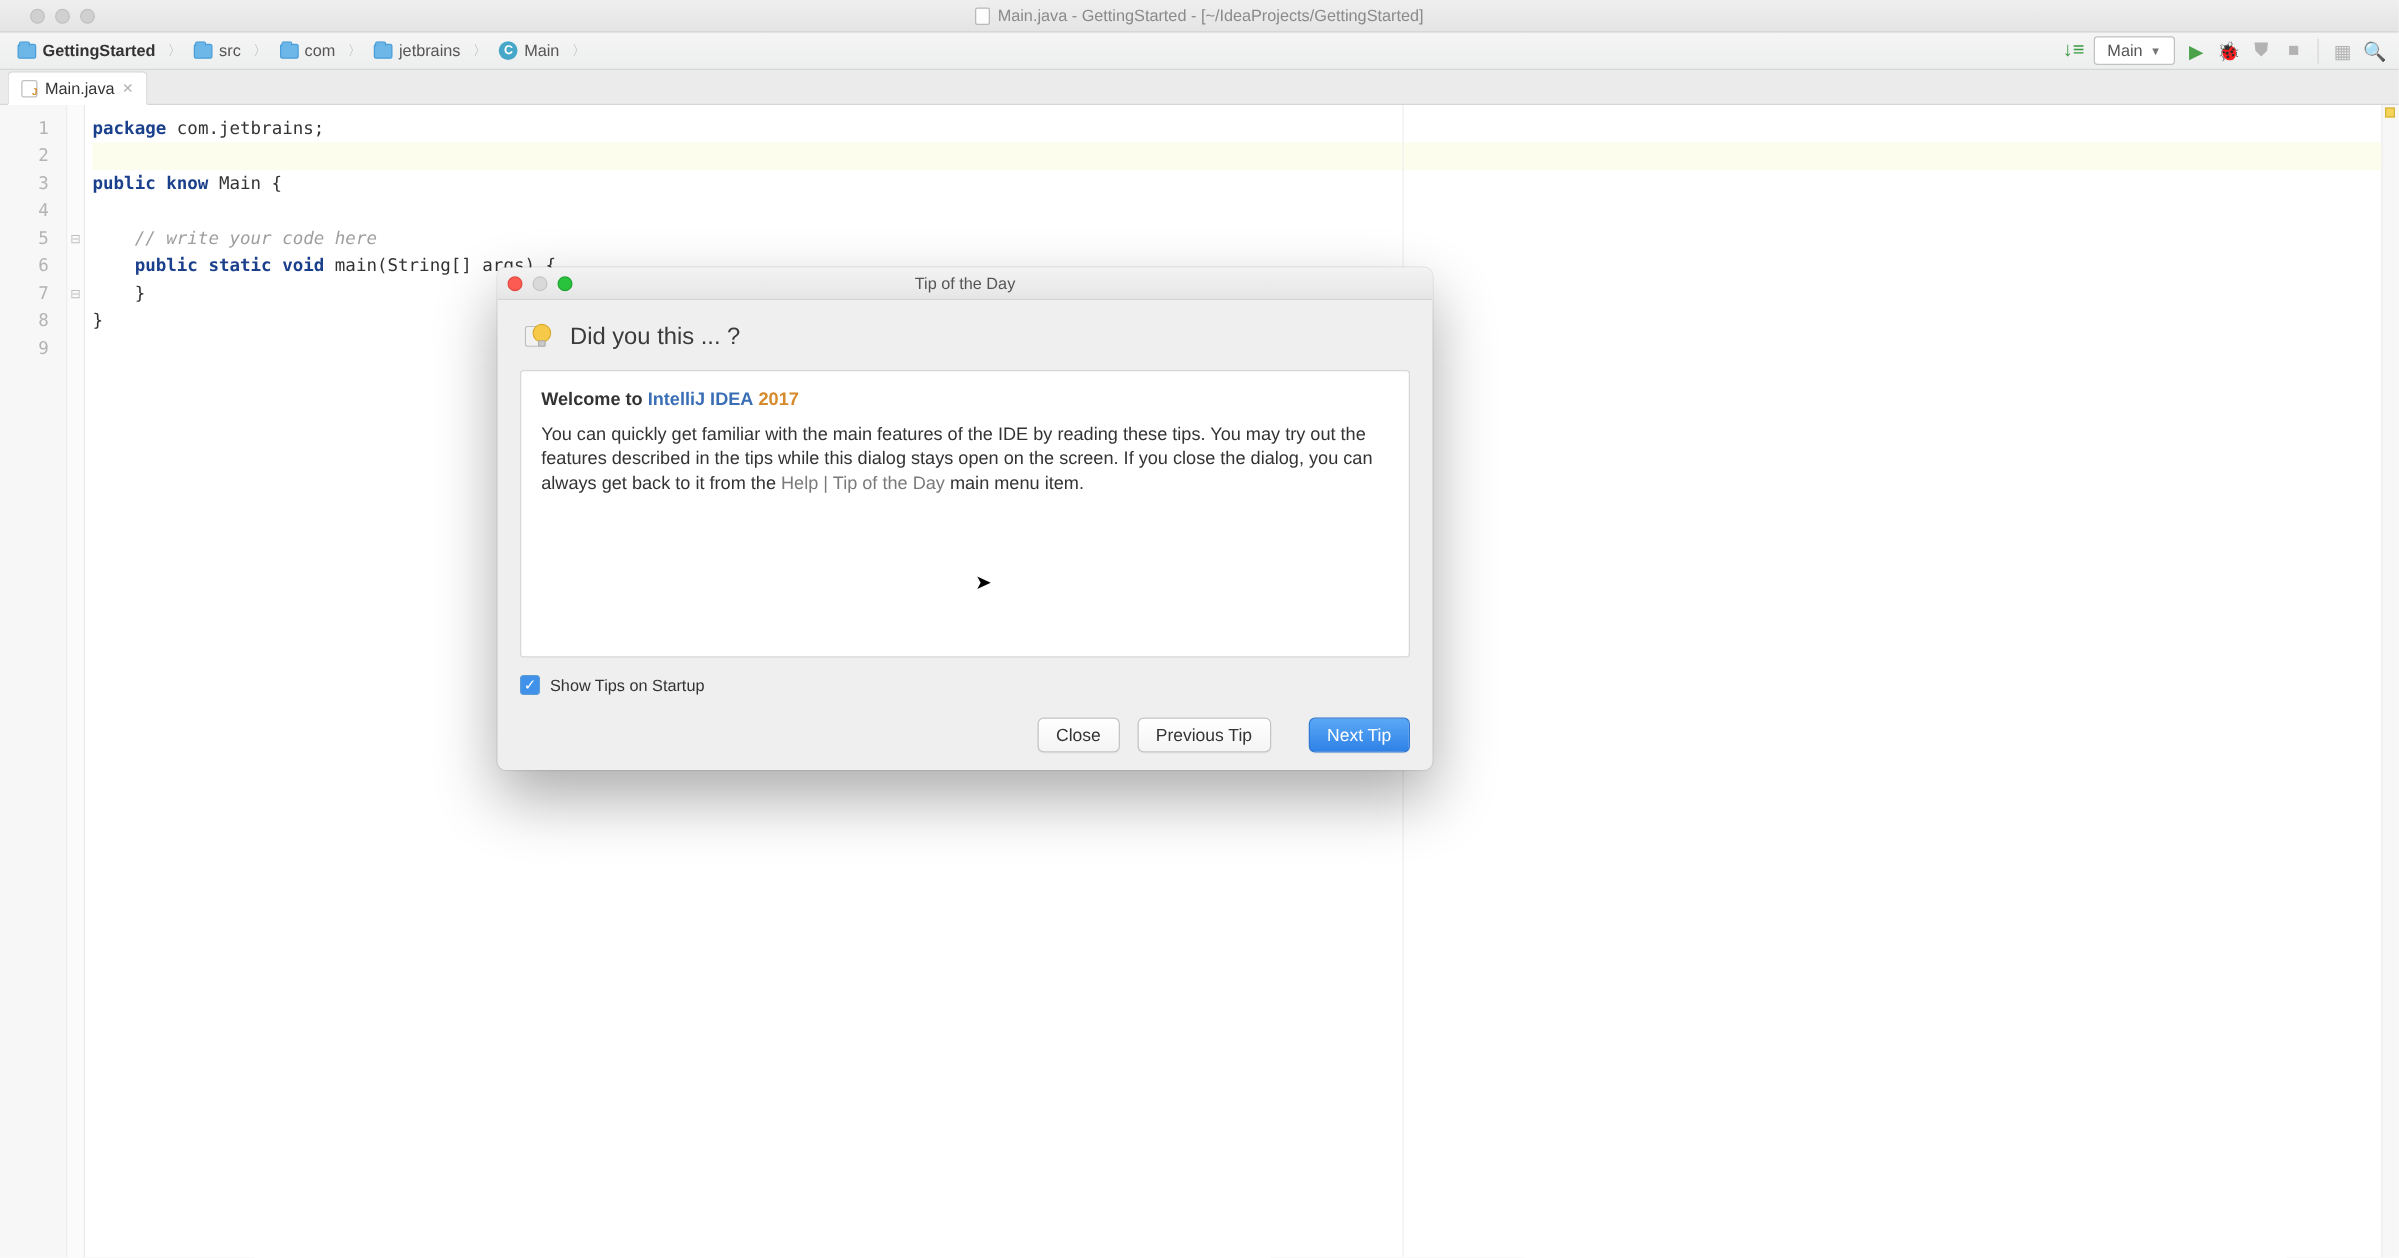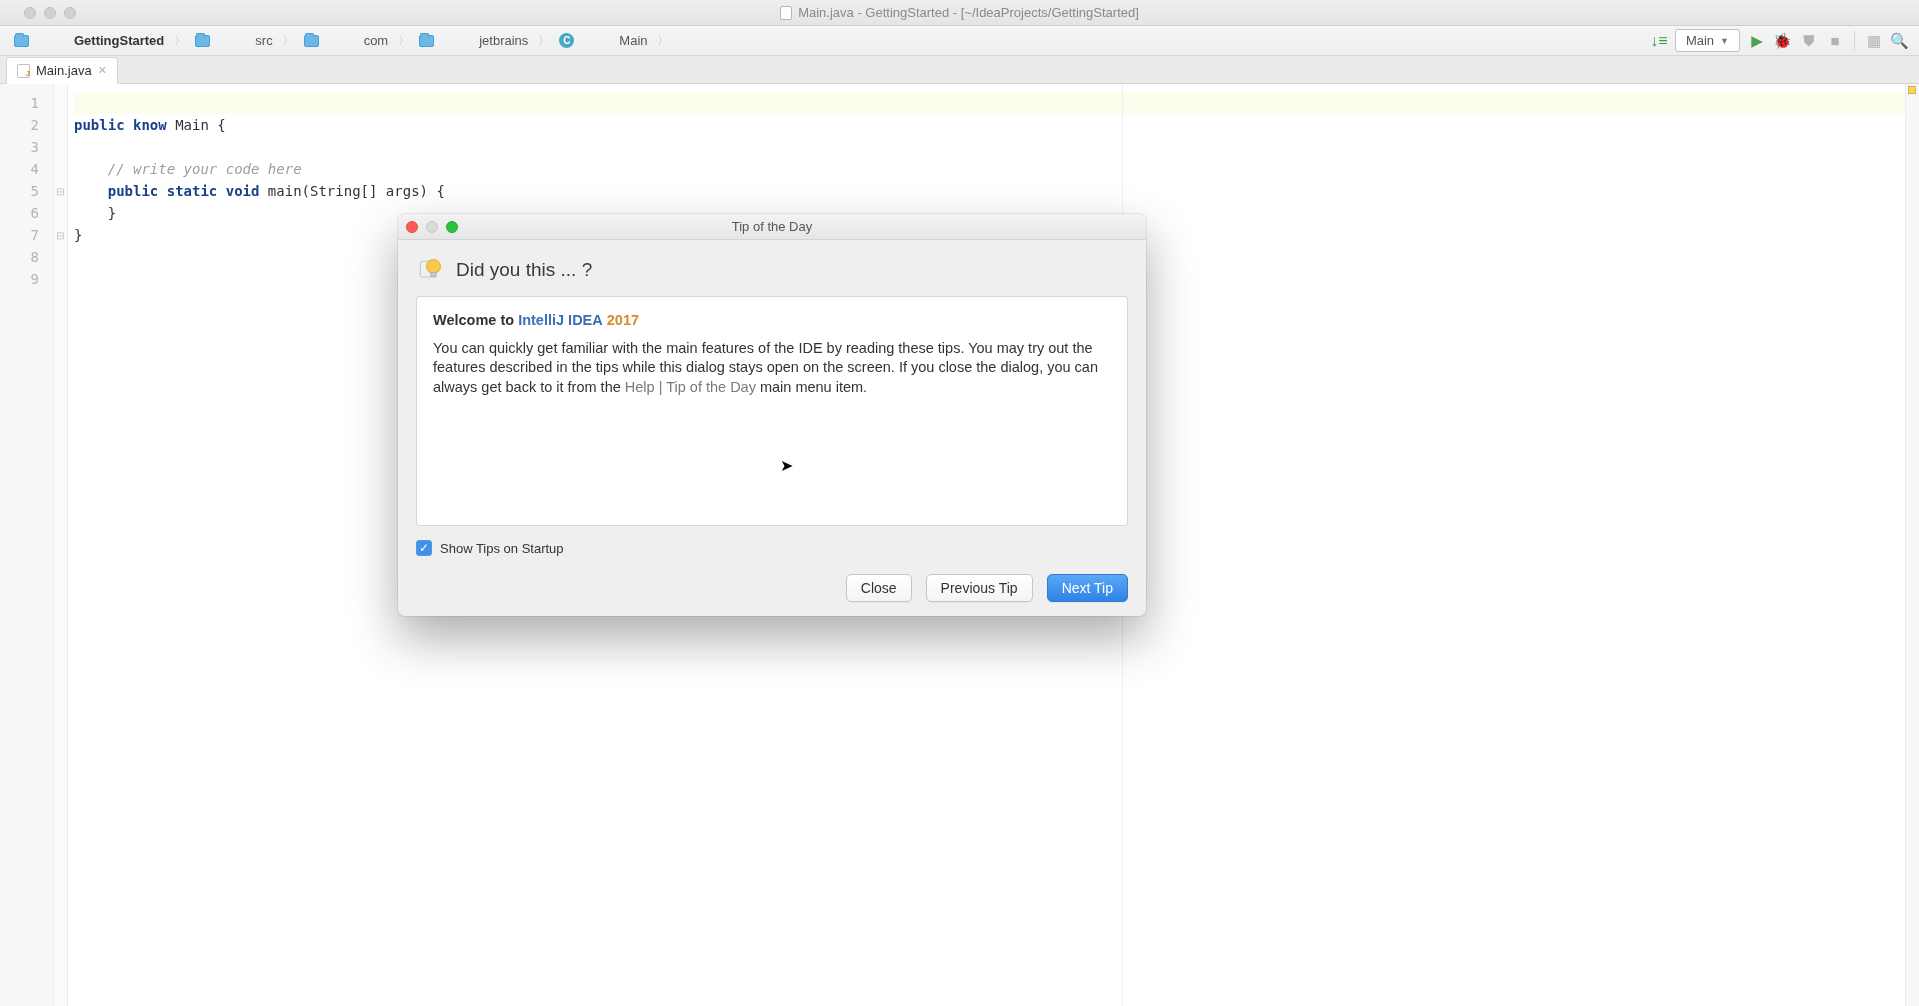--- a/index.html
+++ b/index.html
@@ -43,21 +43,21 @@
       height: 30px;
       background: linear-gradient(#f5f5f5,#edeeee);
       border-bottom: 1px solid #d6d6d6;
       display: flex;
       align-items: center;
       padding: 0 10px;
       justify-content: space-between;
     }
     .breadcrumbs { display:flex; align-items:center; gap:4px; font-size:13px; }
     .crumb { display:flex; align-items:center; gap:5px; padding:2px 4px; color:#555; }
-    .crumb .label { color:#555;margin-left:40px; }
+    .crumb .label { color:#555; }
     .crumb.strong .label { font-weight:600; color:#333; }
     .chev { color:#b3b3b3; font-size:11px; margin:0 2px; }
     .dir-icon {
       width:15px; height:12px; background:#6db6e8; border:1px solid #4a9ed9; border-radius:2px;
       position:relative;
     }
     .dir-icon::before{content:"";position:absolute;top:-3px;left:0;width:7px;height:3px;background:#6db6e8;border:1px solid #4a9ed9;border-bottom:none;border-radius:2px 2px 0 0;}
     .class-icon {
       width:15px;height:15px;border-radius:50%;background:#47a7c9;color:#fff;font-size:10px;display:flex;align-items:center;justify-content:center;font-weight:700;
     }
@@ -169,21 +169,21 @@
       color:#333;
     }
     .tip-welcome{font-weight:700;}
     .tip-brand{color:#3a6fb5;font-weight:700;}
     .tip-year{color:#d68a2b;font-weight:700;}
     .tip-menuhint{color:#7a7a7a;}
     .dlg-check-row{display:flex;align-items:center;gap:8px;margin-top:14px;}
     .checkbox{width:16px;height:16px;border:1px solid #5a9bd5;border-radius:3px;background:#3f91ea;display:flex;align-items:center;justify-content:center;color:#fff;font-size:12px;}
     .dlg-buttons{display:flex;justify-content:flex-end;gap:14px;margin-top:18px;}
     .btn{border:1px solid #c5c5c5;border-radius:5px;background:linear-gradient(#fff,#f4f4f4);padding:5px 14px;font-size:14px;color:#333;box-shadow:0 1px 0 rgba(0,0,0,.04);}
-    .btn.primary{background:linear-gradient(#5aa8f6,#2f82e6);border-color:#2f78d4;color:#fff;}
+    .btn.primary{background:linear-gradient(#5aa8f6,#2f82e6);border-color:#2f78d4;color:#fff;margin-left:16px;}
     .cursor-pointer{position:absolute;left:780px;top:456px;font-size:16px;color:#000;}
   </style>
 </head>
 <body>
 
 <div class="os-titlebar">
   <div class="traffic-lights">
     <span class="traffic-light"></span>
     <span class="traffic-light"></span>
     <span class="traffic-light"></span>
@@ -263,20 +263,21 @@
     <div class="fold-mark"></div>
       <div class="fold-mark"></div>
       <div class="fold-mark"></div>
       <div class="fold-mark"></div>
     <div class="fold-mark">⊟</div>
     <div class="fold-mark"></div>
     <div class="fold-mark">⊟</div>
   </div>
   <div class="code">
     <div class="right-vert-line"></div>
+    <div class="line"><span class="kw">package</span><span> com.jetbrains;</span></div>
     <div class="line hl">&nbsp;</div>
     <div class="line"><span class="kw">public know</span><span> Main {</span></div>
     <div class="line">&nbsp;</div>
     <div class="line"><span class="cm">    // write your code here</span></div>
     <div class="line"><span class="kw">    public static void</span><span> main(String[] args) {</span></div>
     <div class="line"><span>    }</span></div>
     <div class="line"><span>}</span></div>
   </div>
   <div class="right-marker-col">
     <div class="top-yellow"></div>

